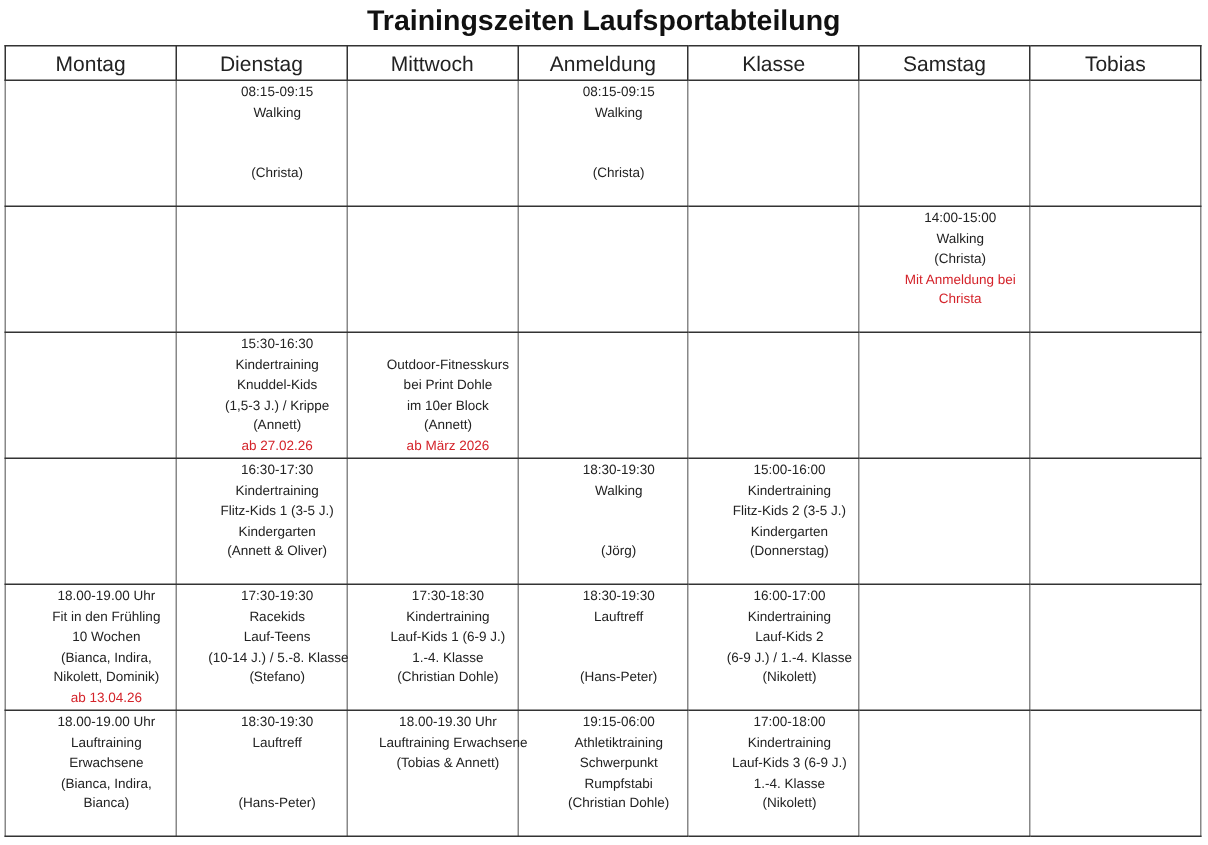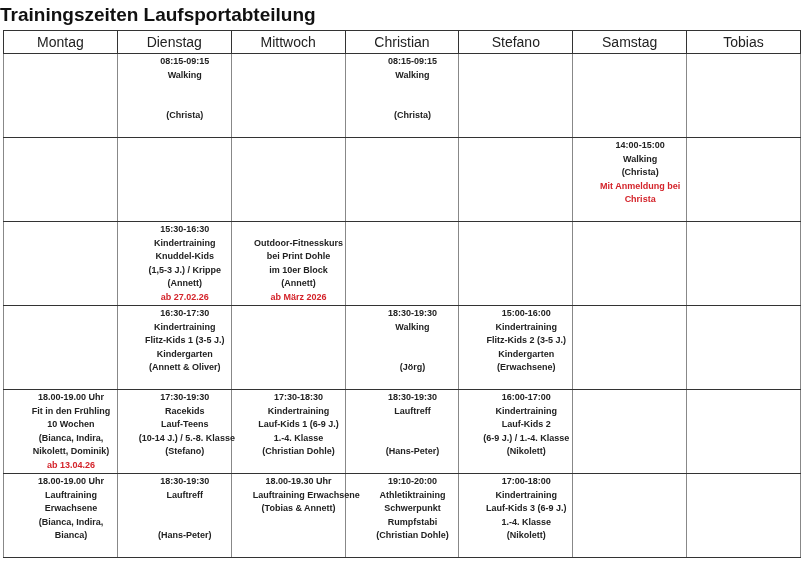--- a/index.html
+++ b/index.html
@@ -1,43 +1,43 @@
 <!DOCTYPE html>
 <html><head>
 <meta charset="utf-8">
 <style>
   html, body { margin: 0; padding: 0; background: #ffffff; }
   body { width: 805px; height: 563px; position: relative; overflow: hidden;
          font-family: "Liberation Sans", "DejaVu Sans", sans-serif; color: #111; }
-  .title { position: absolute; left: 0; top: 4px; width: 805px; text-align: left;
+  .title { position: absolute; left: 0; top: 4px; width: 805px; text-align: center;
            font-size: 19px; font-weight: bold; letter-spacing: 0; color: #111; }
   table.grid { position: absolute; left: 3px; top: 30px; border-collapse: collapse;
                table-layout: fixed; width: 798px; }
   table.grid th, table.grid td { border: 1px solid #333; padding: 0; text-align: center; vertical-align: top; }
   table.grid td { border-left-color: #888; border-right-color: #888; }
   table.grid th { height: 22px; font-weight: normal; font-size: 14px; vertical-align: middle; color: #222; }
-  table.grid td { height: 83px; font-size: 9px; line-height: 13.6px; font-weight: bold; color: #222; padding-left: 21px; }
+  table.grid td { height: 83px; font-size: 9px; line-height: 13.6px; font-weight: normal; color: #222; padding-left: 21px; }
   td .line { display: block; white-space: nowrap; }
   td .line.red { color: #d4232a; }
   td .line.blank { height: 13.6px; }
   td .inner { padding-top: 1px; }
 </style>
 </head>
 <body>
 
 <div class="title">Trainingszeiten Laufsportabteilung</div>
 
 <table class="grid">
   <thead>
     <tr id="header-row">
         <th>Montag</th>
         <th>Dienstag</th>
         <th>Mittwoch</th>
-        <th>Christian</th>
-        <th>Stefano</th>
+        <th>Anmeldung</th>
+        <th>Klasse</th>
         <th>Samstag</th>
         <th>Tobias</th>
       </tr>
   </thead>
   <tbody id="schedule-body">
       <tr>
         <td>
           <div class="inner"></div>
         </td>
         <td>
@@ -161,21 +161,21 @@
             <span class="line blank"></span>
             <span class="line">(Jörg)</span>
           </div>
         </td>
         <td>
           <div class="inner">
             <span class="line">15:00-16:00</span>
             <span class="line">Kindertraining</span>
             <span class="line">Flitz-Kids 2 (3-5 J.)</span>
             <span class="line">Kindergarten</span>
-            <span class="line">(Erwachsene)</span>
+            <span class="line">(Donnerstag)</span>
           </div>
         </td>
         <td>
           <div class="inner"></div>
         </td>
         <td>
           <div class="inner"></div>
         </td>
       </tr>
       <tr>
@@ -253,21 +253,21 @@
         </td>
         <td>
           <div class="inner">
             <span class="line">18.00-19.30 Uhr</span>
             <span class="line">Lauftraining Erwachsene</span>
             <span class="line">(Tobias &amp; Annett)</span>
           </div>
         </td>
         <td>
           <div class="inner">
-            <span class="line">19:10-20:00</span>
+            <span class="line">19:15-06:00</span>
             <span class="line">Athletiktraining</span>
             <span class="line">Schwerpunkt</span>
             <span class="line">Rumpfstabi</span>
             <span class="line">(Christian Dohle)</span>
           </div>
         </td>
         <td>
           <div class="inner">
             <span class="line">17:00-18:00</span>
             <span class="line">Kindertraining</span>

